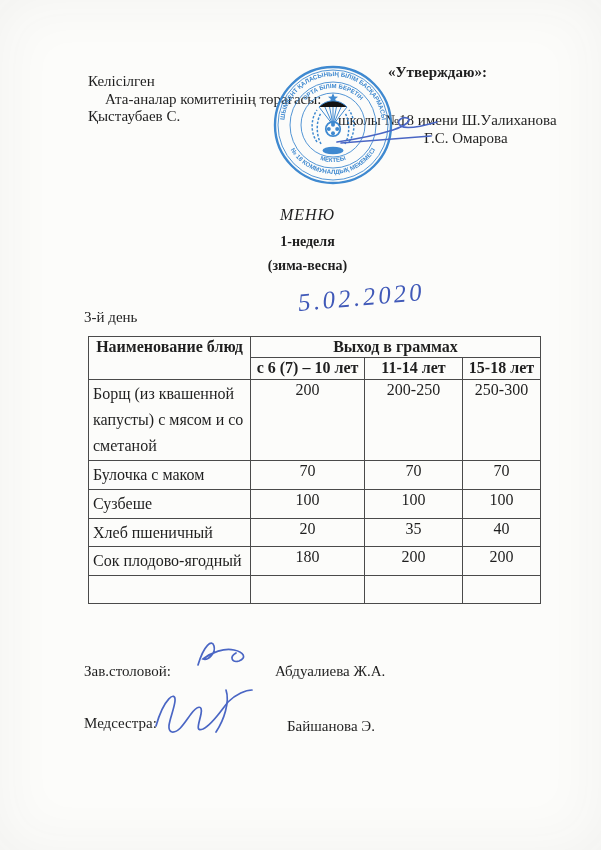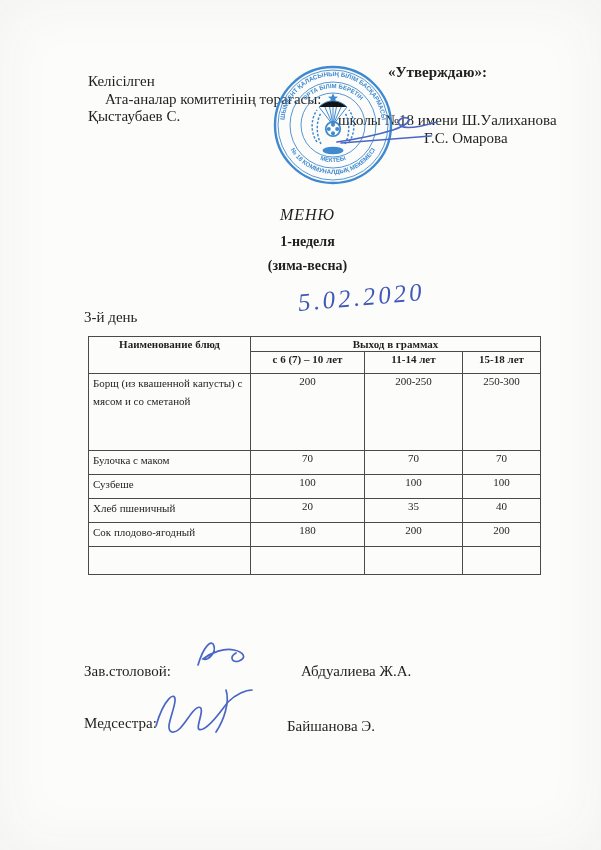--- a/index.html
+++ b/index.html
@@ -16,21 +16,21 @@
   .pen { color:#4059b8; }
   .handwritten-date {
     font-style:italic; font-size:25px; letter-spacing:3px;
     transform:rotate(-5deg); transform-origin:left center;
   }
   .title-block { left:14px; right:0; text-align:center; }
   .title-main { font-size:16px; font-weight:normal; font-style:italic; letter-spacing:1px; }
   .title-sub  { font-size:14px; font-weight:bold; }
   table.menu {
     border-collapse:collapse; table-layout:fixed; width:452px;
-    font-size:11px;
+    font-size:16px;
   }
   table.menu th, table.menu td {
     border:1.4px solid #4a4a4a; vertical-align:top; padding:1px 4px;
     overflow:hidden;
   }
   table.menu th { font-weight:bold; text-align:center; }
   td.dish { text-align:left; padding-left:6px; line-height:1.62; }
   td.val  { text-align:center; }
   .sig-svg path { fill:none; stroke:#4a66c4; stroke-width:1.7; stroke-linecap:round; }
   .stamp-svg { opacity:0.92; }
@@ -163,21 +163,21 @@
       <tr>
         <td class="dish" style="height:25px;"></td>
         <td class="val"></td>
         <td class="val"></td>
         <td class="val"></td>
       </tr>
     </tbody>
   </table>
 
   <div class="abs t15" style="left:84px; top:662px;">Зав.столовой:</div>
-  <div class="abs t15" style="left:301px; top:662px;">Абдуалиева Ж.А.</div>
+  <div class="abs t15" style="left:275px; top:662px;">Абдуалиева Ж.А.</div>
   <svg class="abs sig-svg" style="left:192px; top:635px;" width="62" height="38" viewBox="0 0 62 38">
     <path d="M6,30 C12,10 20,4 22,11 C24,18 16,26 11,24 C20,17 32,13 42,15 C52,17 55,23 47,26 C40,28 37,22 44,18"></path>
   </svg>
 
   <div class="abs t15" style="left:84px; top:714px;">Медсестра:</div>
   <div class="abs t15" style="left:287px; top:717px;">Байшанова Э.</div>
   <svg class="abs sig-svg" style="left:148px; top:684px;" width="112" height="54" viewBox="0 0 112 54">
     <path d="M8,42 C16,14 28,6 27,17 C26,28 16,46 24,48 C31,49 37,38 43,30 C49,22 55,20 53,30 C51,40 47,48 55,45 C64,41 72,28 80,18 C88,10 98,6 104,6"></path>
     <path d="M78,6 C82,18 76,36 68,48"></path>
   </svg>

